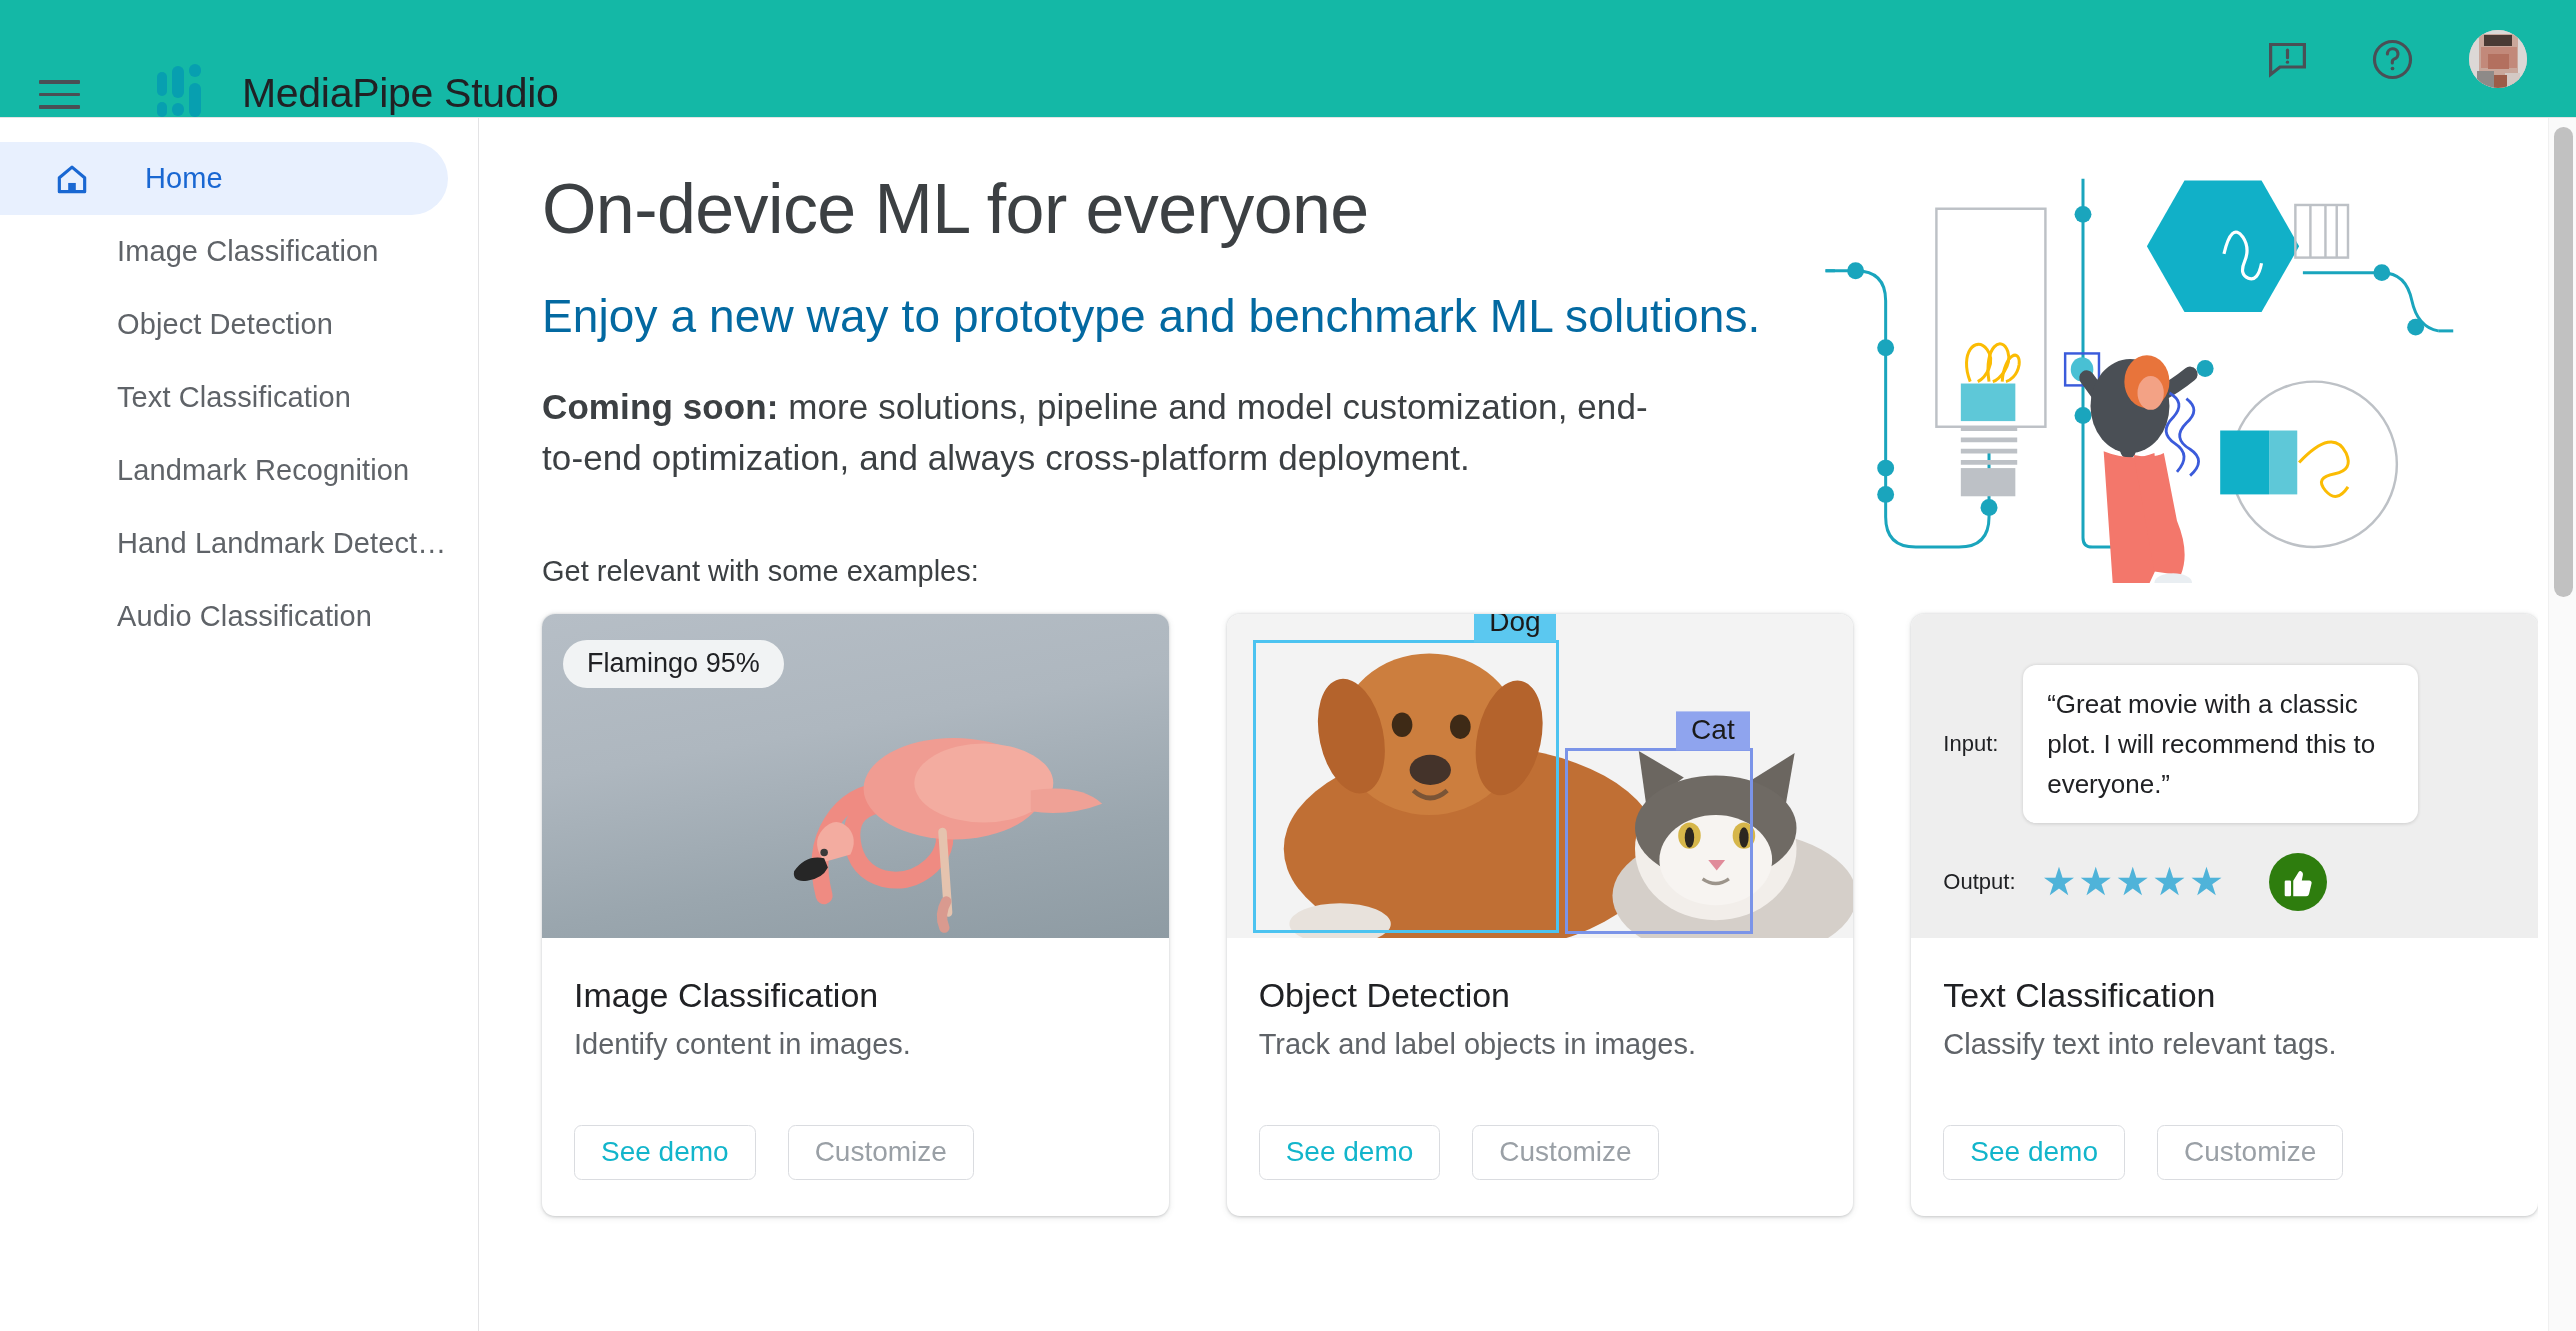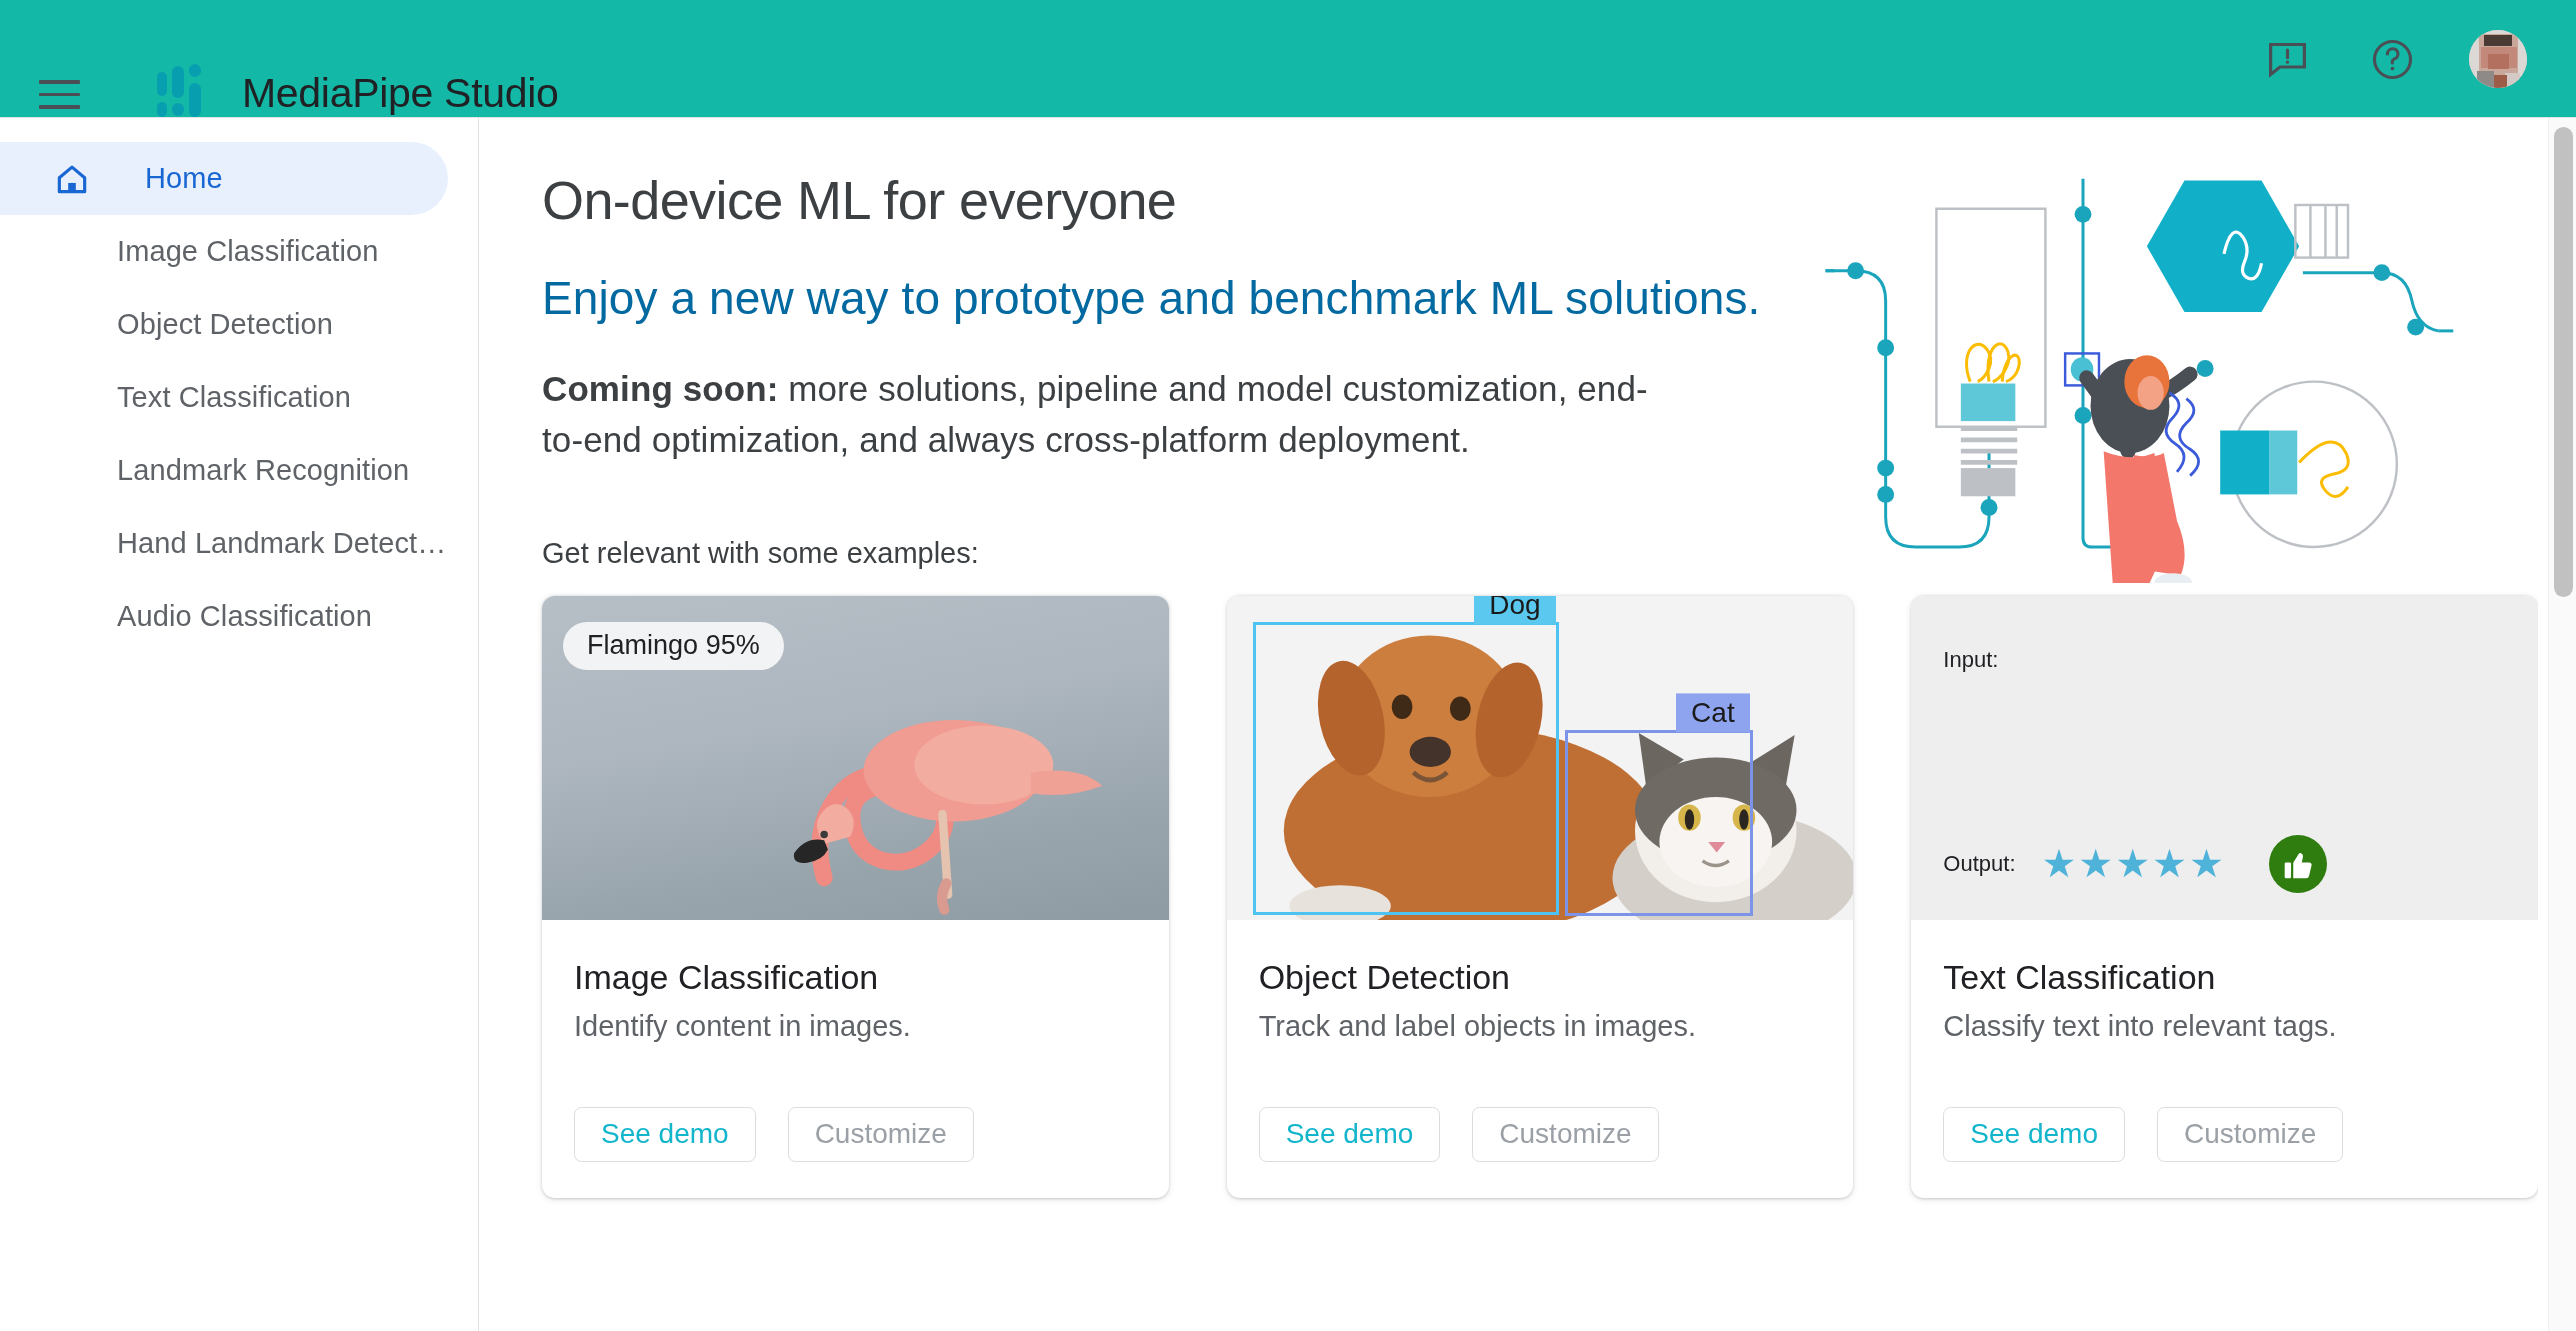--- a/index.html
+++ b/index.html
@@ -64,21 +64,21 @@
   .nav-item:not(.active) .nav-label { padding-left: 64px; }
 
   
   .main {
     position: absolute; top: 118px; left: 480px;
     width: 2058px; height: 1213px;
     background: #fff; overflow: hidden;
   }
   .hero { position: relative; padding: 53px 0 0 62px; }
   h1.hero-title {
-    font-size: 54px; font-weight: 400; color: #3c4043;
+    font-size: 70px; font-weight: 400; color: #3c4043;
     letter-spacing: -0.6px; line-height: 1.1;
   }
   p.hero-sub {
     margin-top: 41px; font-size: 46px; color: #0369a1;
     font-weight: 400; letter-spacing: 0.1px;
   }
   p.hero-coming {
     margin-top: 39px; font-size: 35px; color: #3c4043;
     line-height: 1.45; max-width: 1109px; letter-spacing: 0.1px;
   }
@@ -394,20 +394,21 @@
           <button class="btn btn-custom">Customize</button>
         </div>
       </div>
     </div>
 
     <div class="card">
       <div class="card-media">
         <div class="c3-bg"></div>
         <div class="c3-row" style="left:32px; top:51px;">
           <span class="c3-label">Input:</span>
+          <span class="c3-bubble" style="margin-left:24.4px;">“Great movie with a classic plot. I will recommend this to everyone.”</span>
         </div>
         <div class="c3-row" style="left:32px; top:239px;">
           <span class="c3-label">Output:</span>
           <span class="star" style="margin-left:26px;">★★★★★</span>
           <span class="thumb">
             <svg width="38" height="38" viewBox="0 0 24 24" fill="#ffffff">
               <path d="M9 21h8.2a1.8 1.8 0 0 0 1.76-1.4l1.5-6.3A1.6 1.6 0 0 0 18.9 11H14.4l.7-3.4c.2-1-.3-2-1.2-2.4-.55-.25-1.2-.06-1.5.46L9 11.2V21z"></path>
               <rect x="3.6" y="11" width="4" height="10" rx="0.8"></rect>
             </svg>
           </span>

